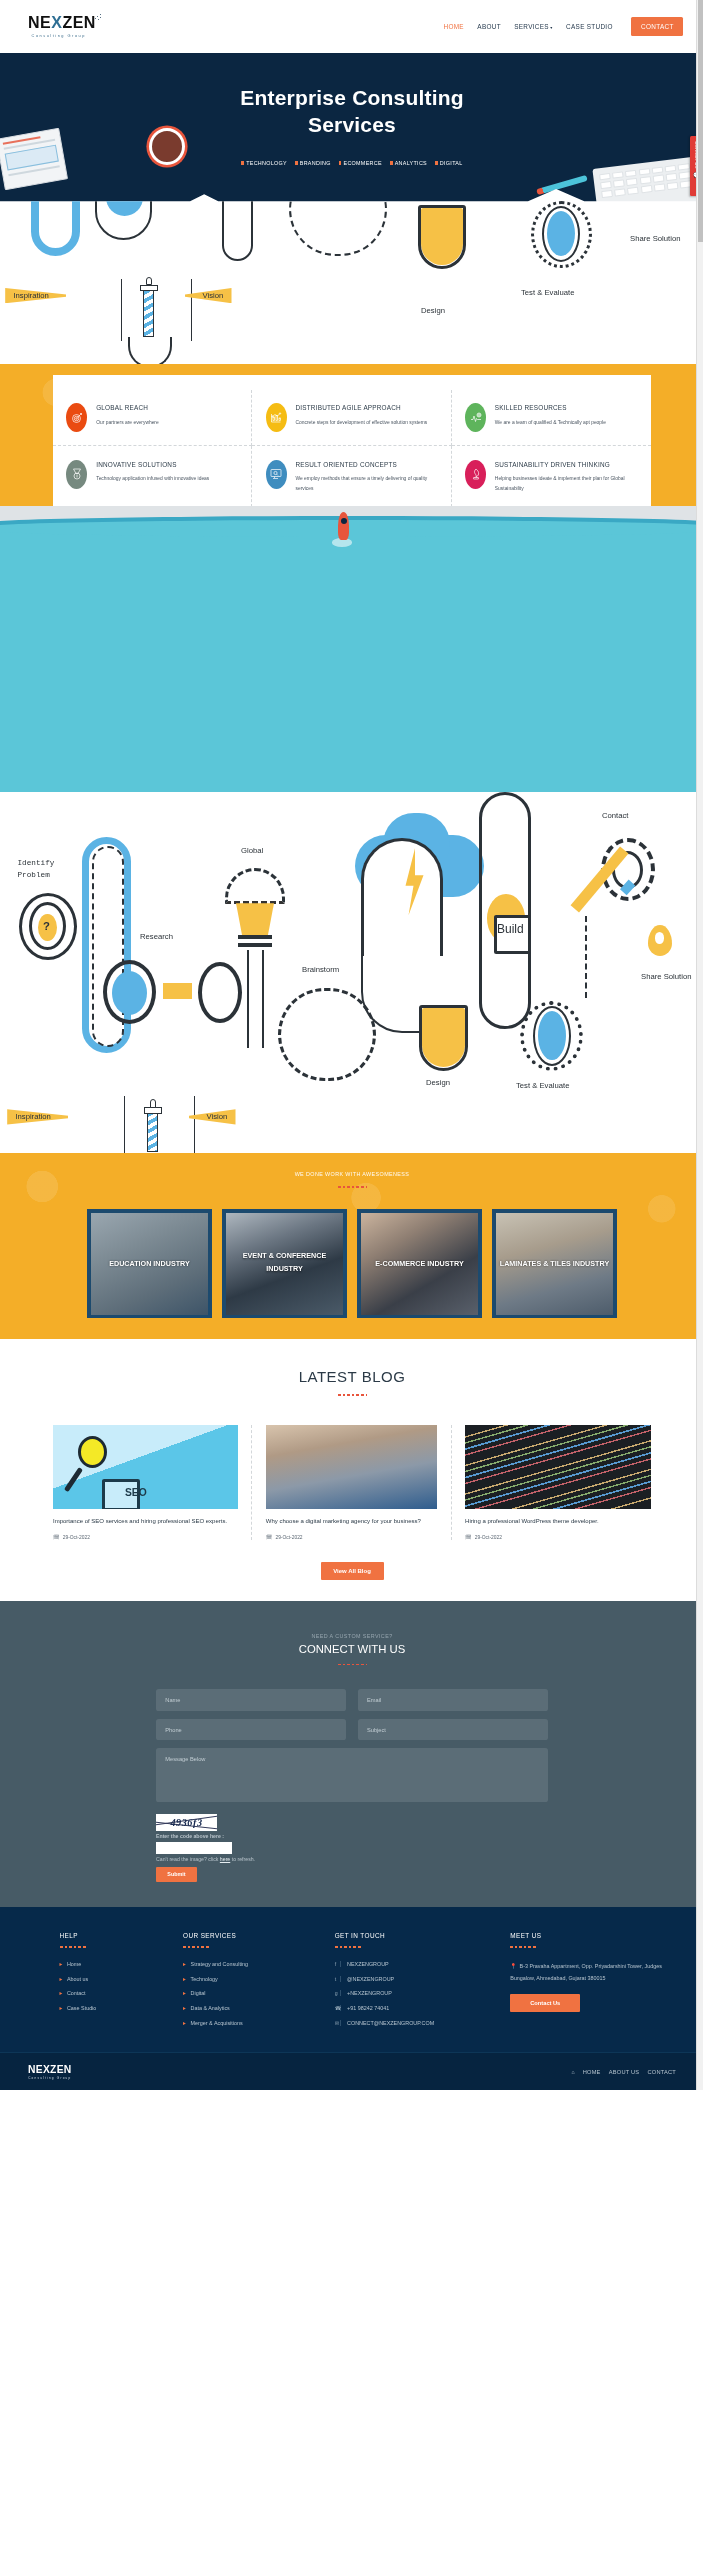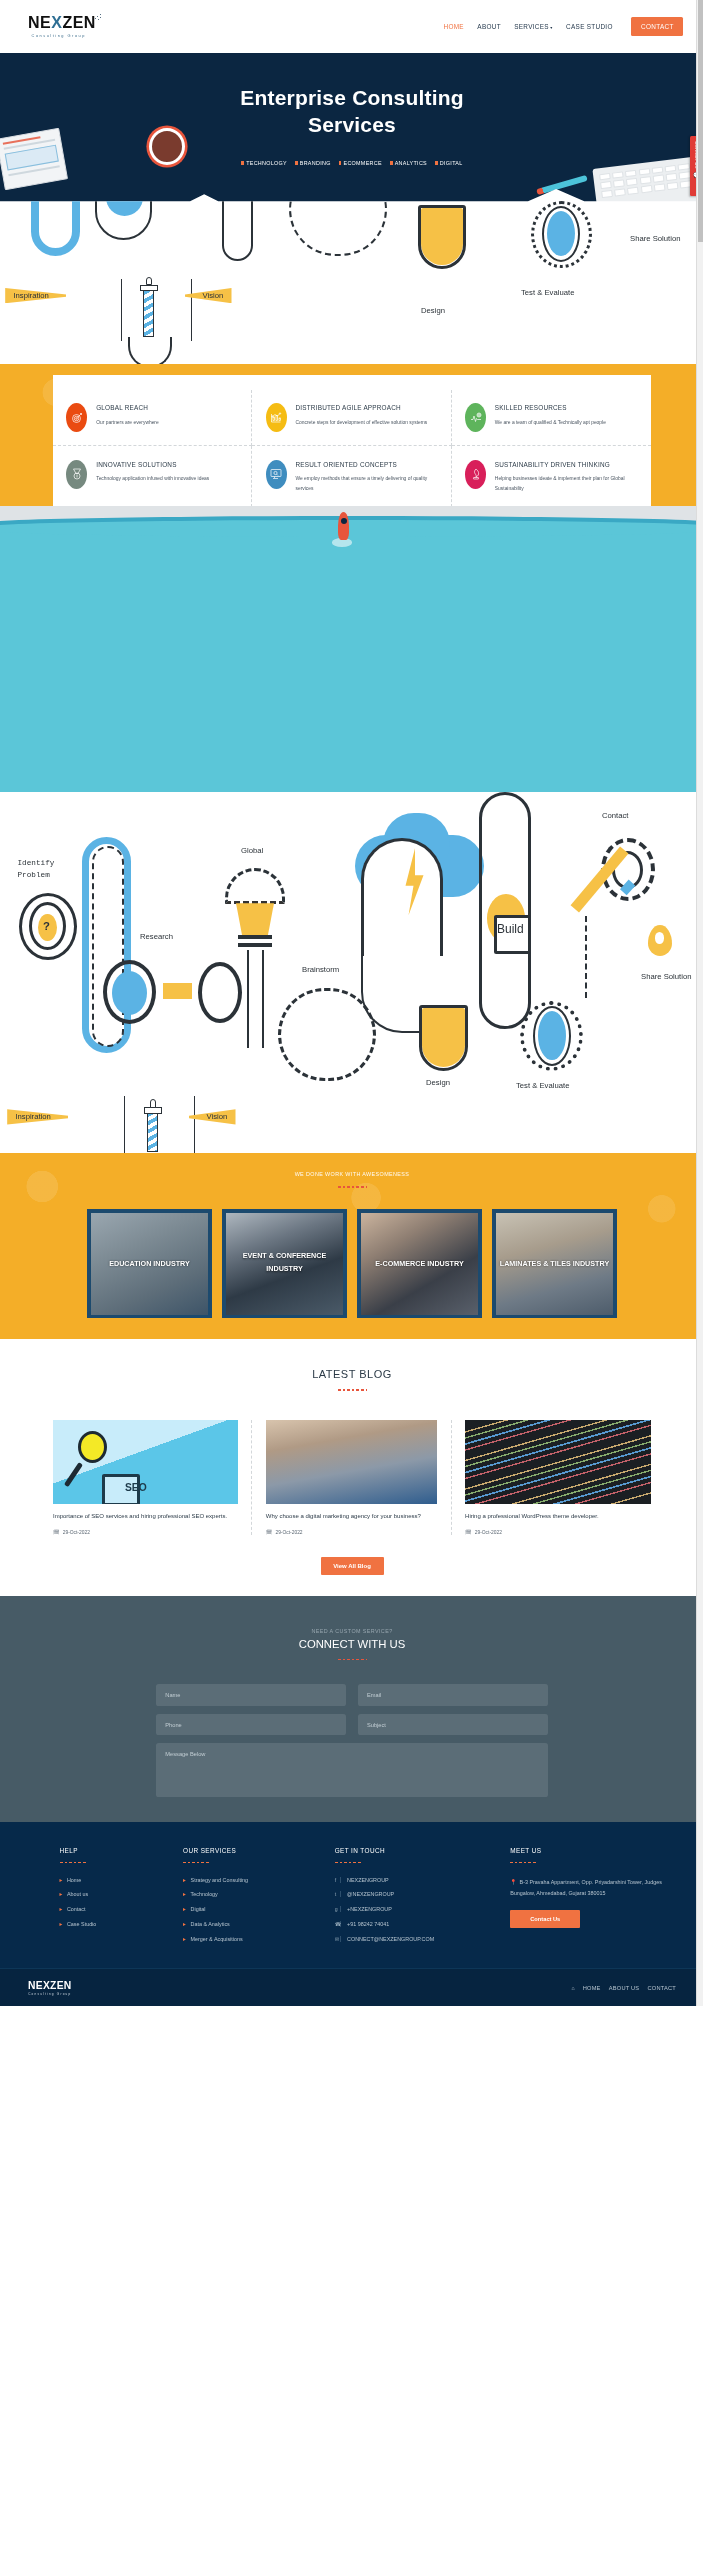--- a/index.html
+++ b/index.html
@@ -211,21 +211,21 @@
   .case-card span {
     position: relative; z-index: 2; color: #fff; font-size: 7.2px;
     font-weight: bold; line-height: 1.85; display: block;
     text-align: center; top: 50%; transform: translateY(-55%);
     text-shadow: 0 0.5px 2.1px rgba(0,0,0,.65);
   }
 
   
   .blog { background: #fff; padding: 29px 0 20.6px; }
   .blog-title {
-    text-align: center; font-size: 11px; letter-spacing: 0.5px; color: #2b3a47;
+    text-align: center; font-size: 15px; letter-spacing: 0.5px; color: #2b3a47;
   }
   .blog-grid {
     width: 598px; margin: 29px auto 0;
     display: grid; grid-template-columns: repeat(3, 1fr);
   }
   .bcard { padding: 0 13.4px; border-right: 0.5px dashed #d3d7da; }
   .bcard:first-child { padding-left: 0; }
   .bcard:last-child { border-right: none; padding-right: 0; }
   .bthumb { width: 100%; height: 84px; }
   .bcard h5 {
@@ -711,20 +711,31 @@
     <div class="sec-dash"></div>
 
     <form class="form">
       <input type="text" placeholder="Name" style="">
       <input type="email" placeholder="Email" style="">
       <input type="tel" placeholder="Phone" style="">
       <input type="text" placeholder="Subject" style="">
       <textarea placeholder="Message Below" style=""></textarea>
     </form>
 
+    <div class="captcha-wrap">
+      <div class="captcha-img">
+        <b>4936f3</b>
+      </div>
+      <div class="captcha-label">Enter the code above here :</div>
+      <input class="captcha-input" type="text" style="">
+      <div class="captcha-hint">
+        <span>Can't read the image? click </span><a href="#">here</a><span> to refresh.</span>
+      </div>
+      <button class="submit">Submit</button>
+    </div>
   </section>
 
   <footer class="footer">
     <div class="foot-grid">
 
       <div>
         <div class="foot-h">HELP</div>
         <div class="foot-dash"></div>
         <a class="foot-li" href="#" style="text-decoration:none">Home</a>
         <a class="foot-li" href="#" style="text-decoration:none">About us</a>

